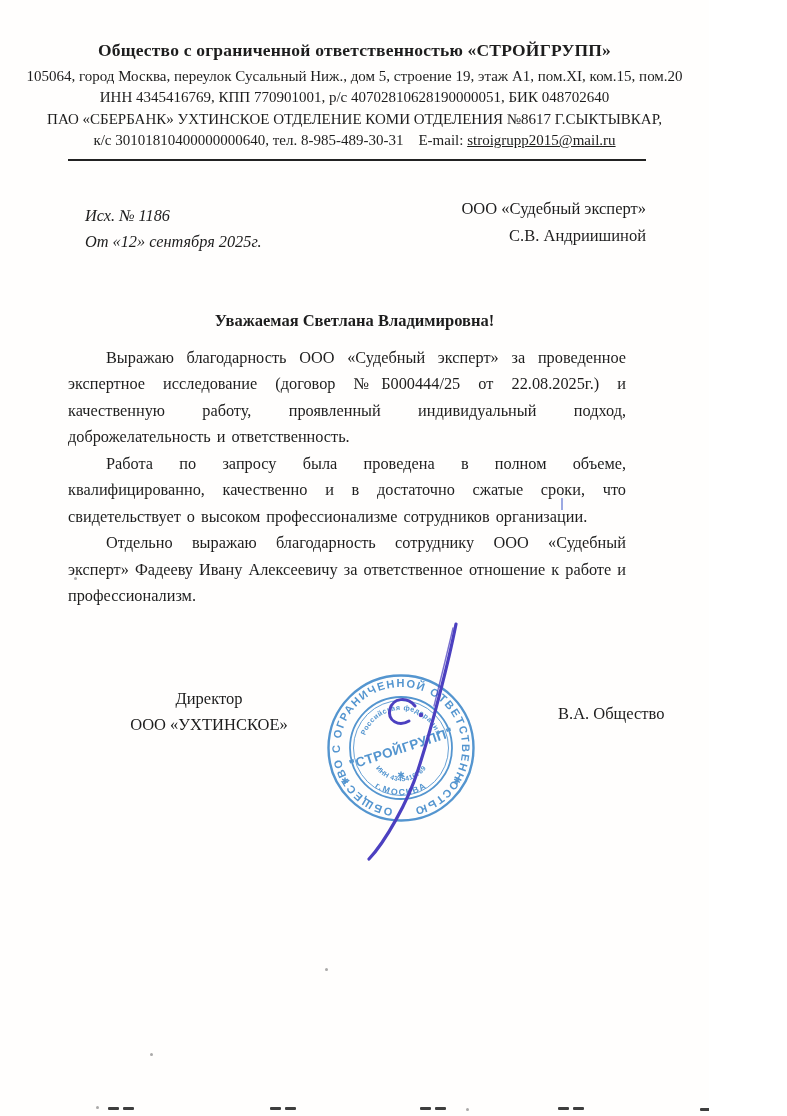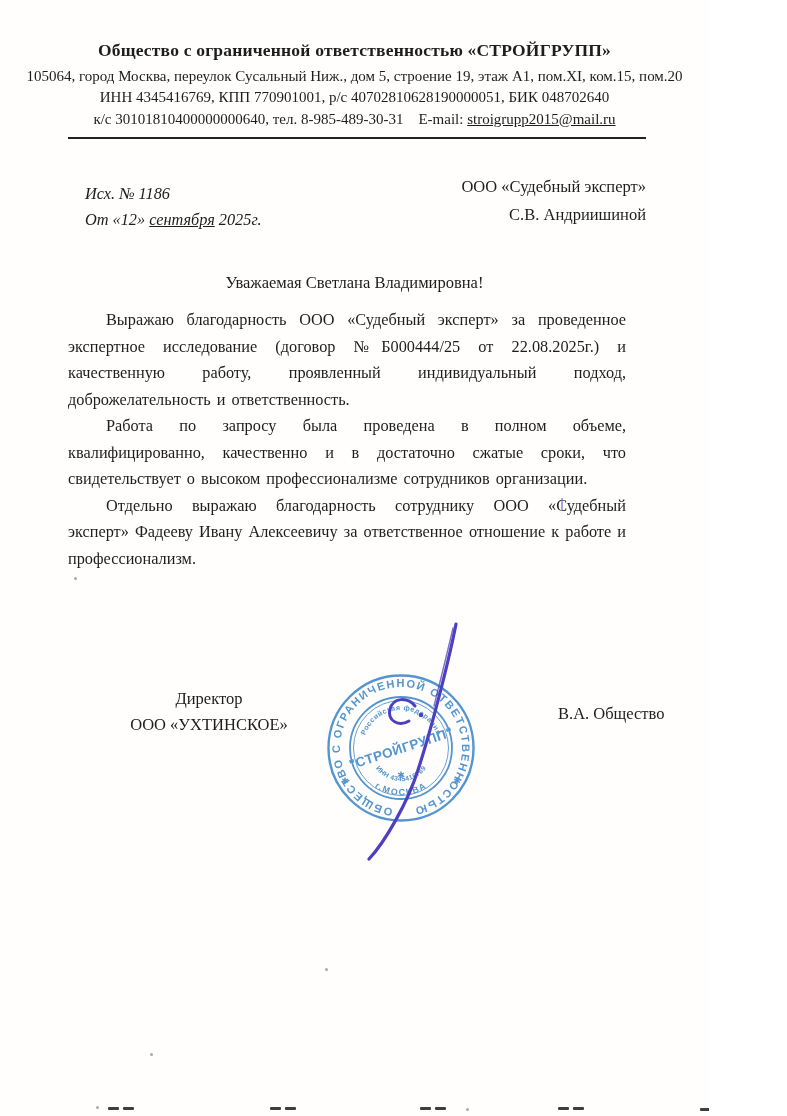--- a/index.html
+++ b/index.html
@@ -38,31 +38,31 @@
     display: flex;
     justify-content: space-between;
     margin: 34px 63px 16px 85px;
   }
   .ref-block {
     font-style: italic;
     font-size: 16.3px;
     line-height: 26px;
     padding-top: 8px;
   }
-  .ref-block .month { text-decoration: underline; }
+  .ref-block .month { }
   .recipient-block {
     text-align: right;
     font-size: 16.5px;
     line-height: 27.5px;
   }
   
   .salutation {
-    margin-top: 40px;
+    margin-top: 56px;
     text-align: center;
-    font-weight: normal;
+    font-weight: bold;
     font-size: 16.5px;
   }
   .body-text {
     margin: 14px 83px 0 68px;
     font-size: 16.3px;
     line-height: 26.5px;
     text-align: justify;
     word-spacing: 2px;
   }
   .body-text p { text-indent: 38px; }
@@ -107,20 +107,21 @@
 </style>
 </head>
 <body>
 
 <div class="page">
 
   <div class="letterhead">
     <div class="company">Общество с ограниченной ответственностью «СТРОЙГРУПП»</div>
     <div>105064, город Москва, переулок Сусальный Ниж., дом 5, строение 19, этаж А1, пом.XI, ком.15, пом.20</div>
     <div>ИНН 4345416769, КПП 770901001, р/с 40702810628190000051, БИК 048702640</div>
+    <div>ПАО «СБЕРБАНК» УХТИНСКОЕ ОТДЕЛЕНИЕ КОМИ ОТДЕЛЕНИЯ №8617 Г.СЫКТЫВКАР,</div>
     <div><span>к/с 30101810400000000640, тел. 8-985-489-30-31 E-mail: </span><span class="email">stroigrupp2015@mail.ru</span></div>
   </div>
   <div class="rule"></div>
 
   <div class="ref-row">
     <div class="ref-block">
       <div>Исх. № 1186</div>
       <div><span>От «12» </span><span class="month">сентября</span><span> 2025г.</span></div>
     </div>
     <div class="recipient-block">

